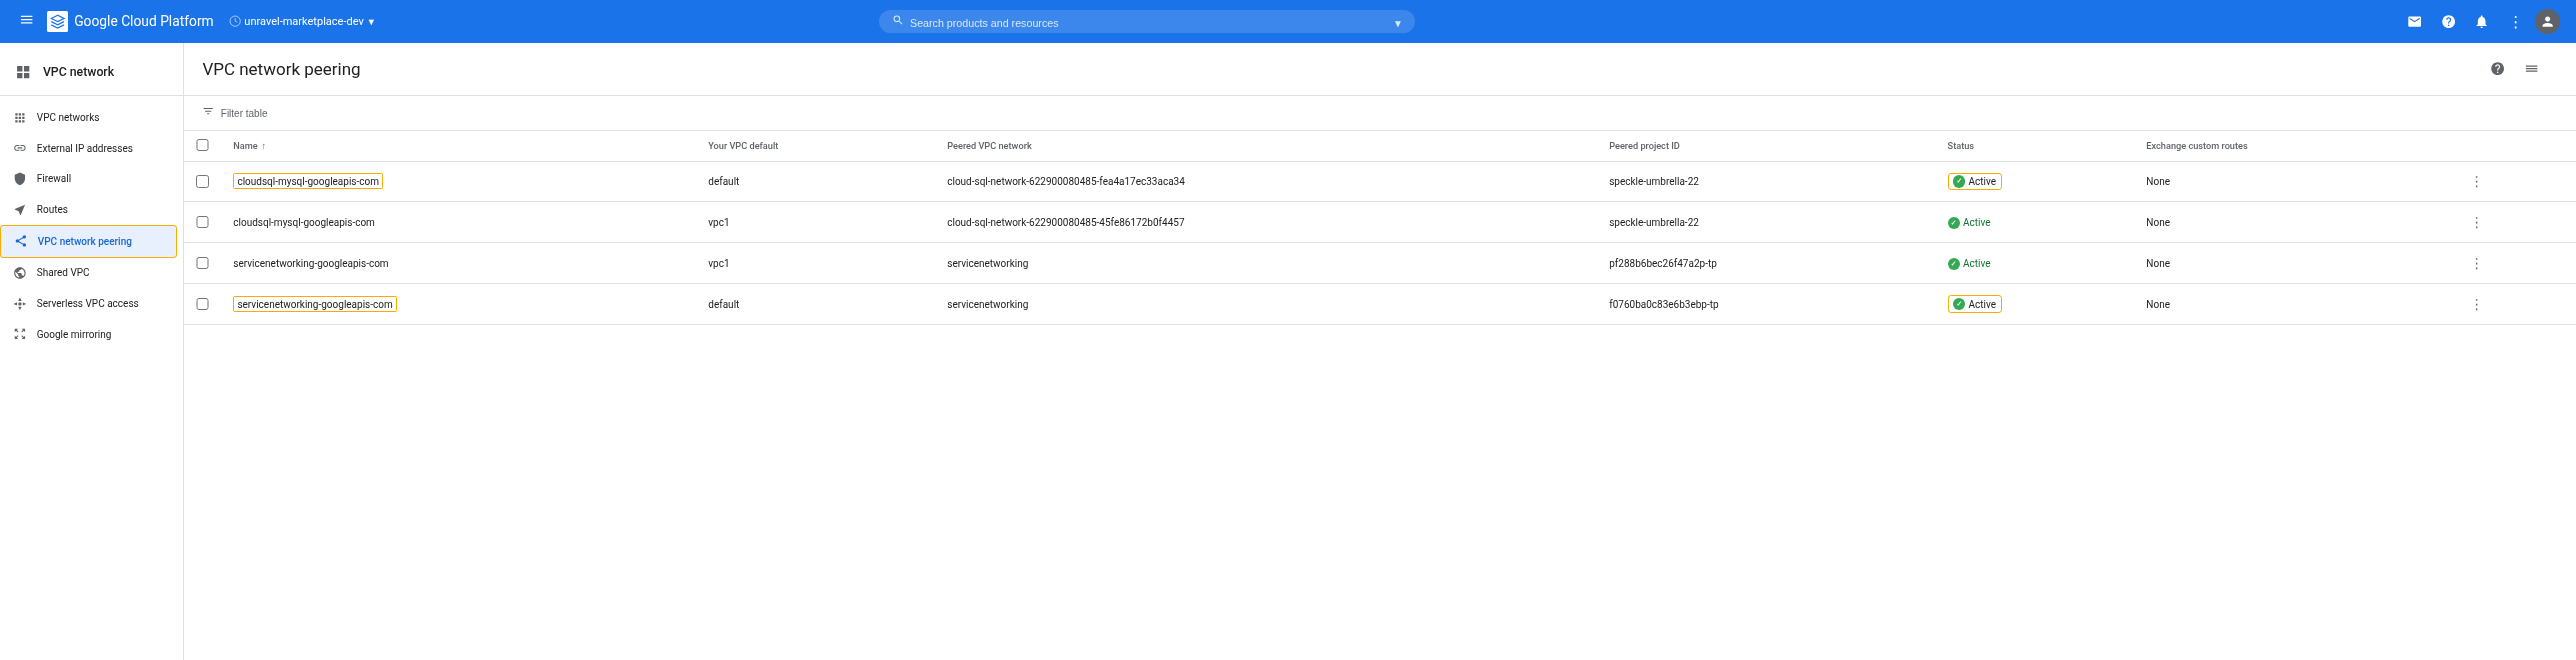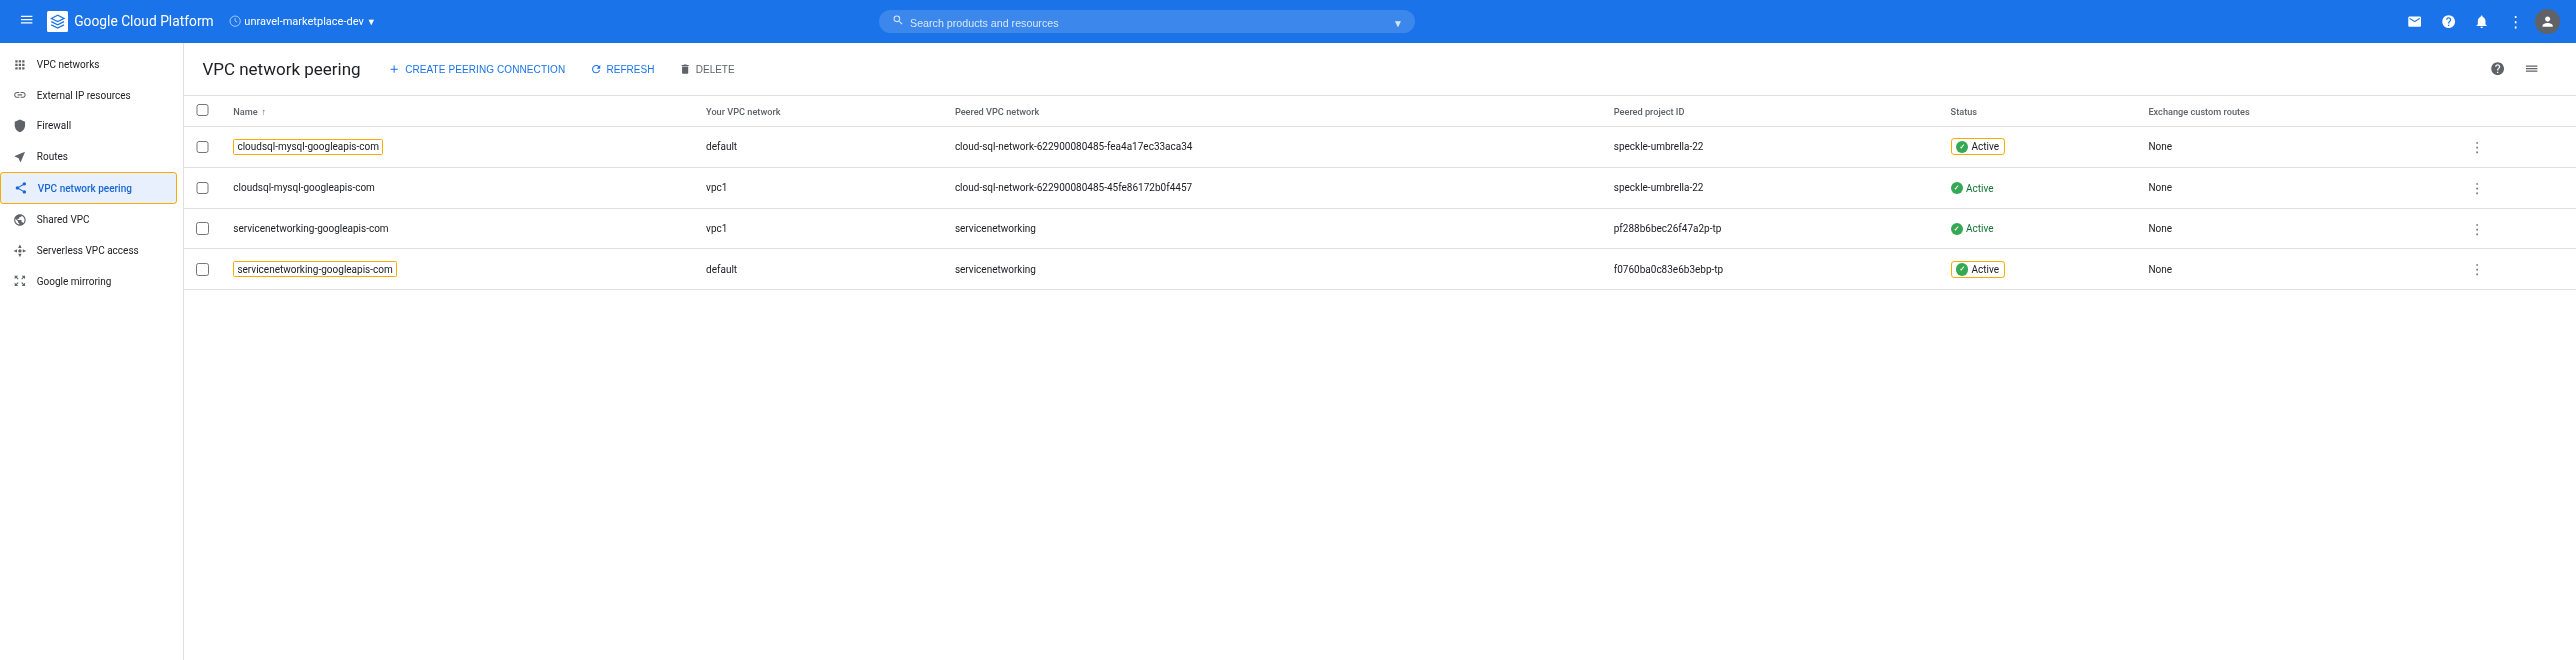--- a/index.html
+++ b/index.html
@@ -282,37 +282,45 @@
       <svg width="15.3" height="15.3" viewBox="0 0 24 24" fill="white">
         <path d="M12 12c2.21 0 4-1.79 4-4s-1.79-4-4-4-4 1.79-4 4 1.79 4 4 4zm0 2c-2.67 0-8 1.34-8 4v2h16v-2c0-2.66-5.33-4-8-4z"></path>
       </svg>
     </div>
   </div>
 </div>
 
 <div class="layout">
 
   <div class="sidebar">
+    <div class="sidebar-header">
+      <div class="sidebar-header-icon">
+        <svg width="18.4" height="18.4" viewBox="0 0 24 24" fill="#5f6368">
+          <path d="M4 4h7v7H4zm0 9h7v7H4zM13 4h7v7h-7zm0 9h7v7h-7z"></path>
+        </svg>
+      </div>
+      <span>VPC network</span>
+    </div>
 
     <div class="sidebar-item">
       <div class="sidebar-item-icon">
         <svg width="13.8" height="13.8" viewBox="0 0 24 24" fill="#5f6368">
           <path d="M4 8h4V4H4v4zm6 12h4v-4h-4v4zm-6 0h4v-4H4v4zm0-6h4v-4H4v4zm6 0h4v-4h-4v4zm6-10v4h4V4h-4zm-6 4h4V4h-4v4zm6 6h4v-4h-4v4zm0 6h4v-4h-4v4z"></path>
         </svg>
       </div>
       <span>VPC networks</span>
     </div>
 
     <div class="sidebar-item">
       <div class="sidebar-item-icon">
         <svg width="13.8" height="13.8" viewBox="0 0 24 24" fill="#5f6368">
           <path d="M3.9 12c0-1.71 1.39-3.1 3.1-3.1h4V7H7c-2.76 0-5 2.24-5 5s2.24 5 5 5h4v-1.9H7c-1.71 0-3.1-1.39-3.1-3.1zM8 13h8v-2H8v2zm9-6h-4v1.9h4c1.71 0 3.1 1.39 3.1 3.1s-1.39 3.1-3.1 3.1h-4V17h4c2.76 0 5-2.24 5-5s-2.24-5-5-5z"></path>
         </svg>
       </div>
-      <span>External IP resources</span>
+      <span>External IP addresses</span>
     </div>
 
     <div class="sidebar-item">
       <div class="sidebar-item-icon">
         <svg width="13.8" height="13.8" viewBox="0 0 24 24" fill="#5f6368">
           <path d="M12 1L3 5v6c0 5.55 3.84 10.74 9 12 5.16-1.26 9-6.45 9-12V5l-9-4z"></path>
         </svg>
       </div>
       <span>Firewall</span>
     </div>
@@ -362,71 +370,57 @@
       </div>
       <span>Google mirroring</span>
     </div>
   </div>
 
   <div class="main">
 
     <div class="page-header">
       <h1 class="page-title">VPC network peering</h1>
 
-      <div class="header-actions">
-        <button class="btn-primary">
-          <svg width="12.3" height="12.3" viewBox="0 0 24 24" fill="#1a73e8">
-            <path d="M19 13h-6v6h-2v-6H5v-2h6V5h2v6h6v2z"></path>
-          </svg>
-          <span>CREATE PEERING CONNECTION</span>
-        </button>
-
-        <button class="btn-secondary">
-          <svg width="12.3" height="12.3" viewBox="0 0 24 24" fill="#1a73e8">
-            <path d="M17.65 6.35C16.2 4.9 14.21 4 12 4c-4.42 0-7.99 3.58-7.99 8s3.57 8 7.99 8c3.73 0 6.84-2.55 7.73-6h-2.08c-.82 2.33-3.04 4-5.65 4-3.31 0-6-2.69-6-6s2.69-6 6-6c1.66 0 3.14.69 4.22 1.78L13 11h7V4l-2.35 2.35z"></path>
-          </svg>
-          <span>REFRESH</span>
-        </button>
-
-        <button class="btn-danger">
-          <svg width="12.3" height="12.3" viewBox="0 0 24 24" fill="#5f6368">
-            <path d="M6 19c0 1.1.9 2 2 2h8c1.1 0 2-.9 2-2V7H6v12zM19 4h-3.5l-1-1h-5l-1 1H5v2h14V4z"></path>
-          </svg>
-          <span>DELETE</span>
-        </button>
-      </div>
 
       <div class="table-actions-right">
         <div class="topbar-icon-btn" style="color:#5f6368;">
           <svg width="15.3" height="15.3" viewBox="0 0 24 24" fill="#5f6368">
             <path d="M12 2C6.48 2 2 6.48 2 12s4.48 10 10 10 10-4.48 10-10S17.52 2 12 2zm1 17h-2v-2h2v2zm2.07-7.75l-.9.92C13.45 12.9 13 13.5 13 15h-2v-.5c0-1.1.45-2.1 1.17-2.83l1.24-1.26c.37-.36.59-.86.59-1.41 0-1.1-.9-2-2-2s-2 .9-2 2H8c0-2.21 1.79-4 4-4s4 1.79 4 4c0 .88-.36 1.68-.93 2.25z"></path>
           </svg>
         </div>
         <div class="topbar-icon-btn" style="color:#5f6368;">
           <svg width="15.3" height="15.3" viewBox="0 0 24 24" fill="#5f6368">
             <path d="M3 9h18V7H3v2zm0 4h18v-2H3v2zm0 4h18v-2H3v2z"></path>
           </svg>
         </div>
       </div>
     </div>
 
+    <div class="filter-bar">
+      <span class="filter-icon">
+        <svg width="12.3" height="12.3" viewBox="0 0 24 24" fill="#5f6368">
+          <path d="M10 18h4v-2h-4v2zM3 6v2h18V6H3zm3 7h12v-2H6v2z"></path>
+        </svg>
+      </span>
+      <input type="text" class="filter-input" placeholder="Filter table" style="">
+    </div>
 
     <div class="table-wrapper">
       <table>
         <thead>
           <tr>
             <th class="checkbox-col">
               <input type="checkbox" style="">
             </th>
             <th class="sortable">
               <span>Name</span>
               <span class="sort-icon">↑</span>
             </th>
             <th>
-              <span>Your VPC network</span>
+              <span>Your VPC default</span>
             </th>
             <th>
               <span>Peered VPC network</span>
             </th>
             <th>
               <span>Peered project ID</span>
             </th>
             <th>
               <span>Status</span>
             </th>

